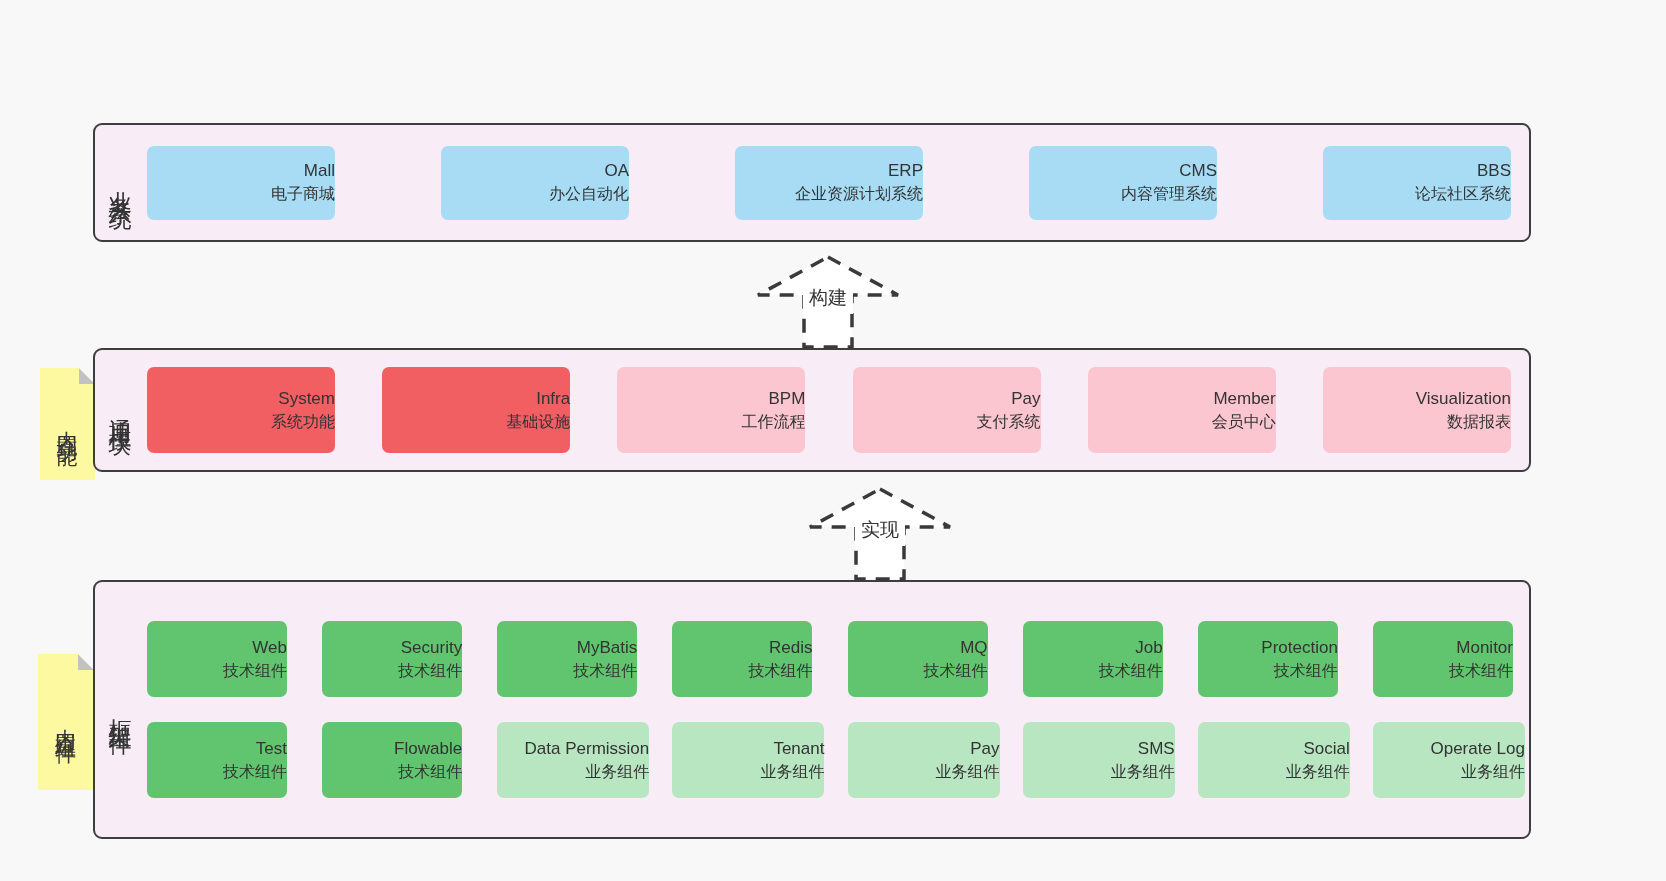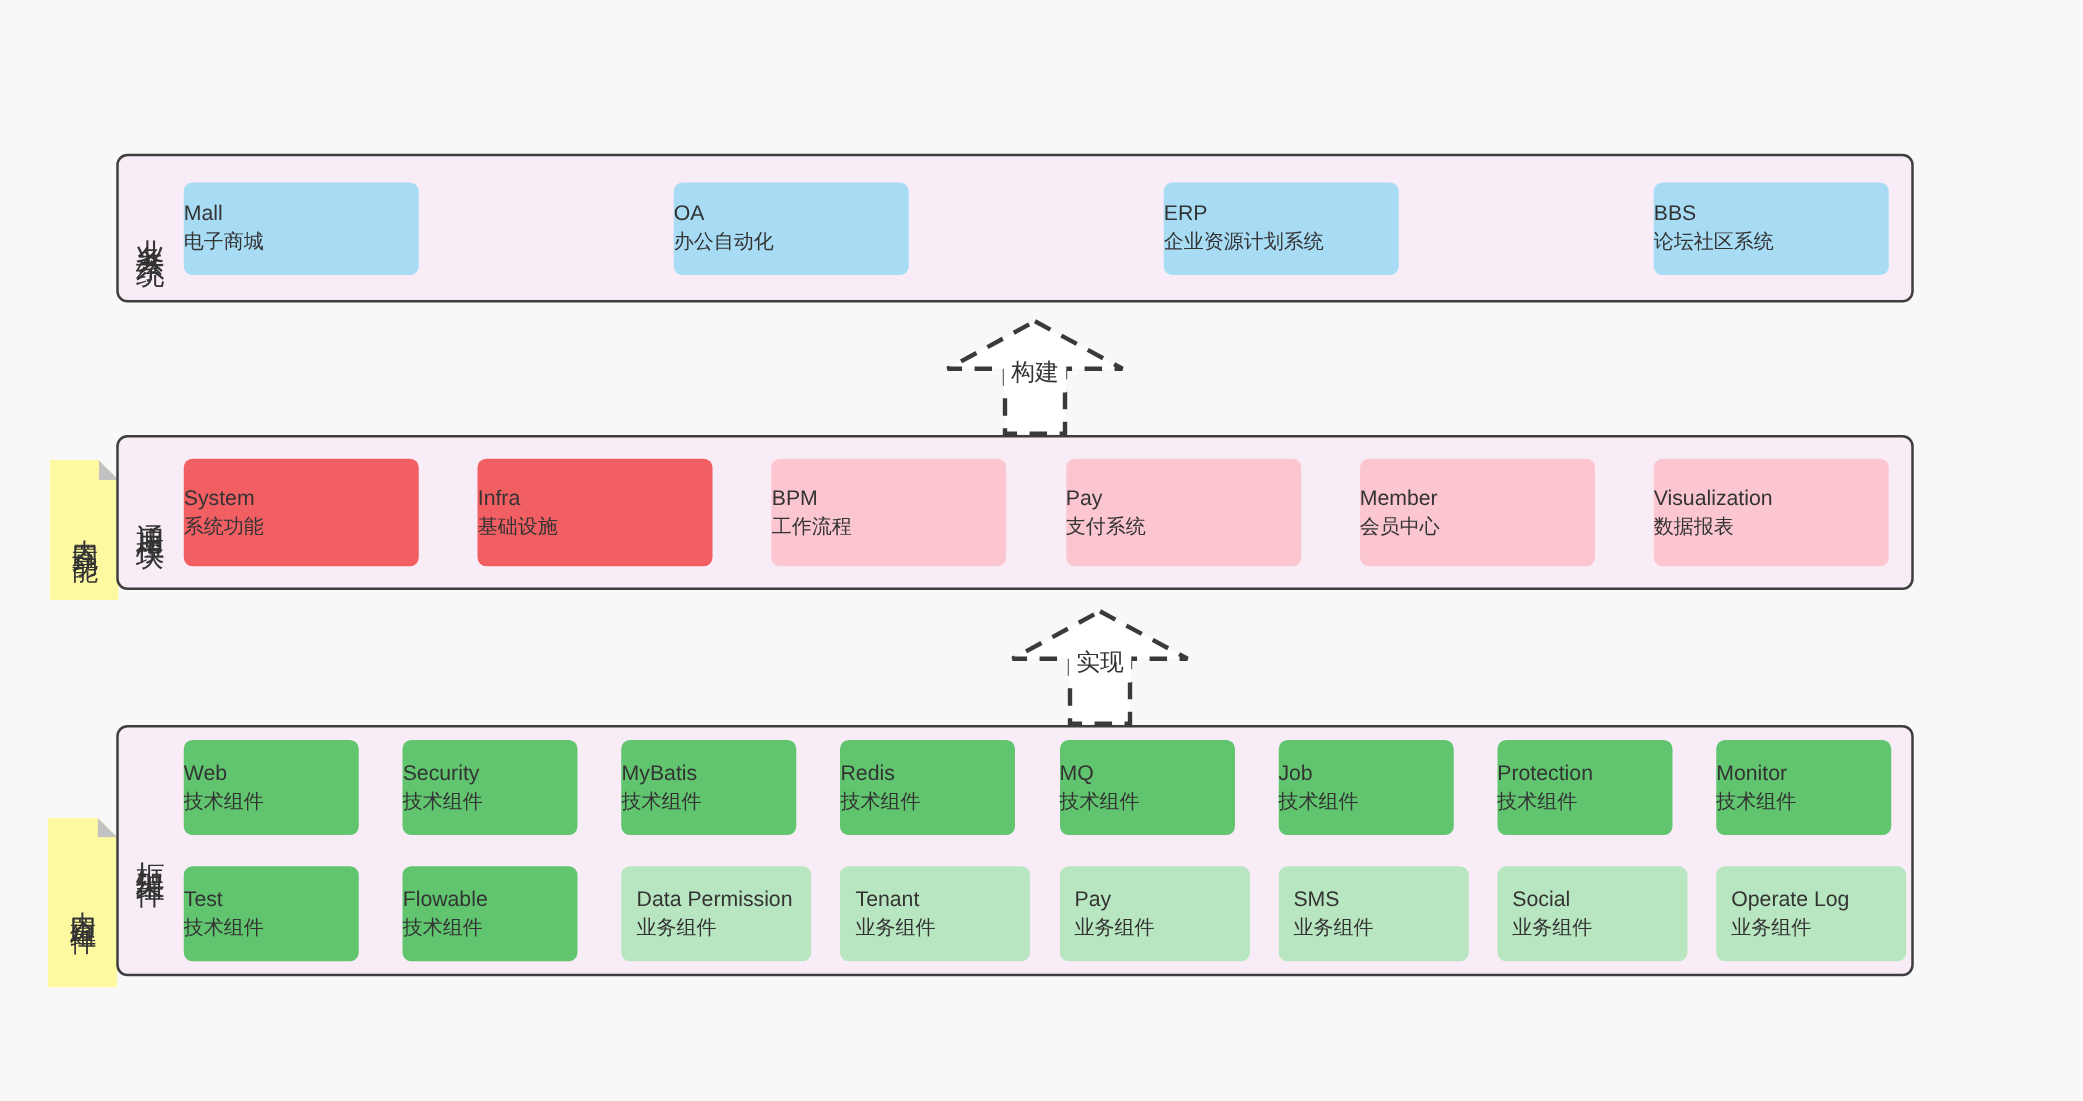--- a/index.html
+++ b/index.html
@@ -21,21 +21,21 @@
     background:var(--panel,#f8edf6);
     border:2px solid var(--panelBorder,#3e3e3e);
     border-radius:9px;
     box-sizing:border-box;
     display:flex;
     align-items:center;
     z-index:2;
   }
   .band-business{top:123px;height:119px;}
   .band-modules{top:348px;height:124px;}
-  .band-components{top:580px;height:201px;}
+  .band-components{top:580px;height:259px;}
   .band-label{
     width:50px;flex:0 0 50px;
     display:flex;align-items:center;justify-content:center;
     align-self:stretch;
   }
   .v-text{
     writing-mode:vertical-lr;
     text-orientation:upright;
     font-size:23px;
     letter-spacing:5px;
@@ -55,21 +55,21 @@
     grid-template-columns:repeat(8,140px);
     justify-content:space-between;
     align-content:center;
     row-gap:25px;
     padding:0 16px 0 2px;
   }
   
   .box{
     border-radius:7px;
     display:flex;flex-direction:column;
-    align-items:flex-start;justify-content:center;
+    align-items:flex-end;justify-content:center;
     text-align:center;
     line-height:1.42;
   }
   .band-business .box{width:188px;height:74px;}
   .band-modules .box{width:188px;height:86px;}
   .band-components .box{width:140px;height:76px;}
   .box .en{font-size:17px;}
   .box .zh{font-size:16px;}
   .v-blue{background:var(--blue,#a8dcf5);}
   .v-red{background:var(--red,#f15f63);}
@@ -138,20 +138,24 @@
         </div>
         <div class="box v-blue">
           <span class="en">OA</span>
           <span class="zh">办公自动化</span>
         </div>
         <div class="box v-blue">
           <span class="en">ERP</span>
           <span class="zh">企业资源计划系统</span>
         </div>
         <div class="box v-blue">
+          <span class="en">CMS</span>
+          <span class="zh">内容管理系统</span>
+        </div>
+        <div class="box v-blue">
           <span class="en">BBS</span>
           <span class="zh">论坛社区系统</span>
         </div>
       </div>
   </section>
 
   <div class="arrow arrow-build">
     <svg width="150" height="96" viewBox="0 0 150 96">
       <path d="M75 3 L145 41 L99 41 L99 93 L51 93 L51 41 L5 41 Z" fill="#ffffff" stroke="#3a3a3a" stroke-width="3.5" stroke-dasharray="14 10" stroke-linejoin="miter"></path>
     </svg>

